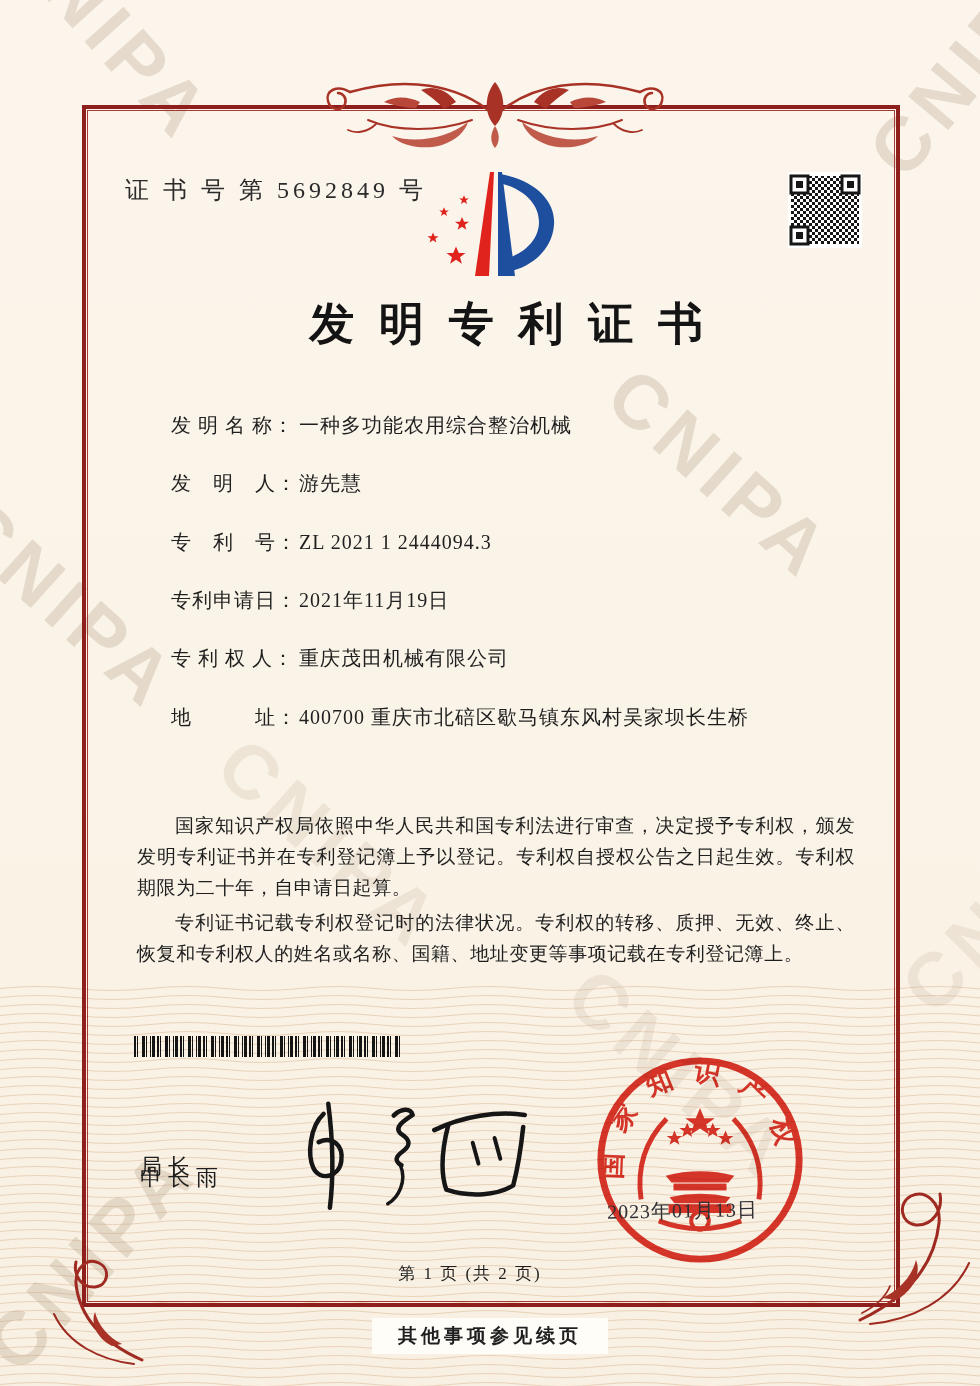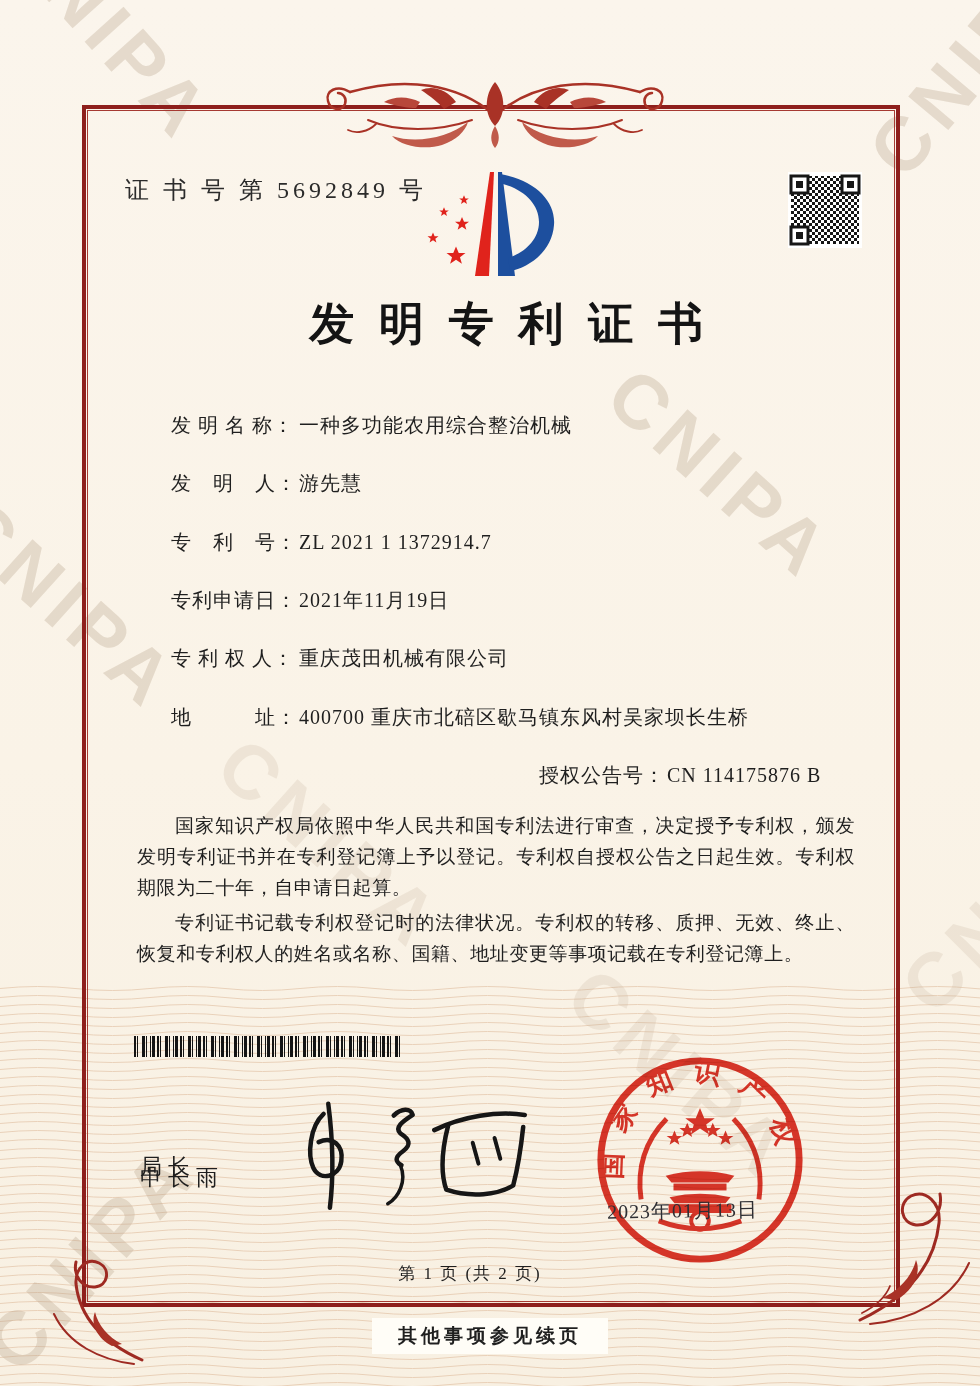--- a/index.html
+++ b/index.html
@@ -172,35 +172,32 @@
 
 <div class="title">发明专利证书</div>
 
 <div class="row" style="top:412px">
   <span class="flabel">发 明 名 称：</span><span class="fvalue">一种多功能农用综合整治机械</span>
 </div>
 <div class="row" style="top:470px">
   <span class="flabel">发　明　人：</span><span class="fvalue">游先慧</span>
 </div>
 <div class="row" style="top:529px">
-  <span class="flabel">专　利　号：</span><span class="fvalue">ZL 2021 1 1372914.7</span>
+  <span class="flabel">专　利　号：</span><span class="fvalue">ZL 2021 1 2444094.3</span>
 </div>
 <div class="row" style="top:587px">
   <span class="flabel">专利申请日：</span><span class="fvalue">2021年11月19日</span>
 </div>
 <div class="row" style="top:645px">
   <span class="flabel">专 利 权 人：</span><span class="fvalue">重庆茂田机械有限公司</span>
 </div>
 <div class="row" style="top:704px">
   <span class="flabel">地　　　址：</span><span class="fvalue">400700 重庆市北碚区歇马镇东风村吴家坝长生桥</span>
 </div>
 <div class="row" style="top:762px">
-  <span class="pair2">
-    <span class="flabel">授权公告号：</span><span class="fvalue">CN 114175876 B</span>
-  </span>
 </div>
 
 <div class="paras">
   <p>国家知识产权局依照中华人民共和国专利法进行审查，决定授予专利权，颁发发明专利证书并在专利登记簿上予以登记。专利权自授权公告之日起生效。专利权期限为二十年，自申请日起算。</p>
   <p>专利证书记载专利权登记时的法律状况。专利权的转移、质押、无效、终止、恢复和专利权人的姓名或名称、国籍、地址变更等事项记载在专利登记簿上。</p>
 </div>
 
 <div class="barcode"></div>
 
 <div class="signer-title">局长</div>

